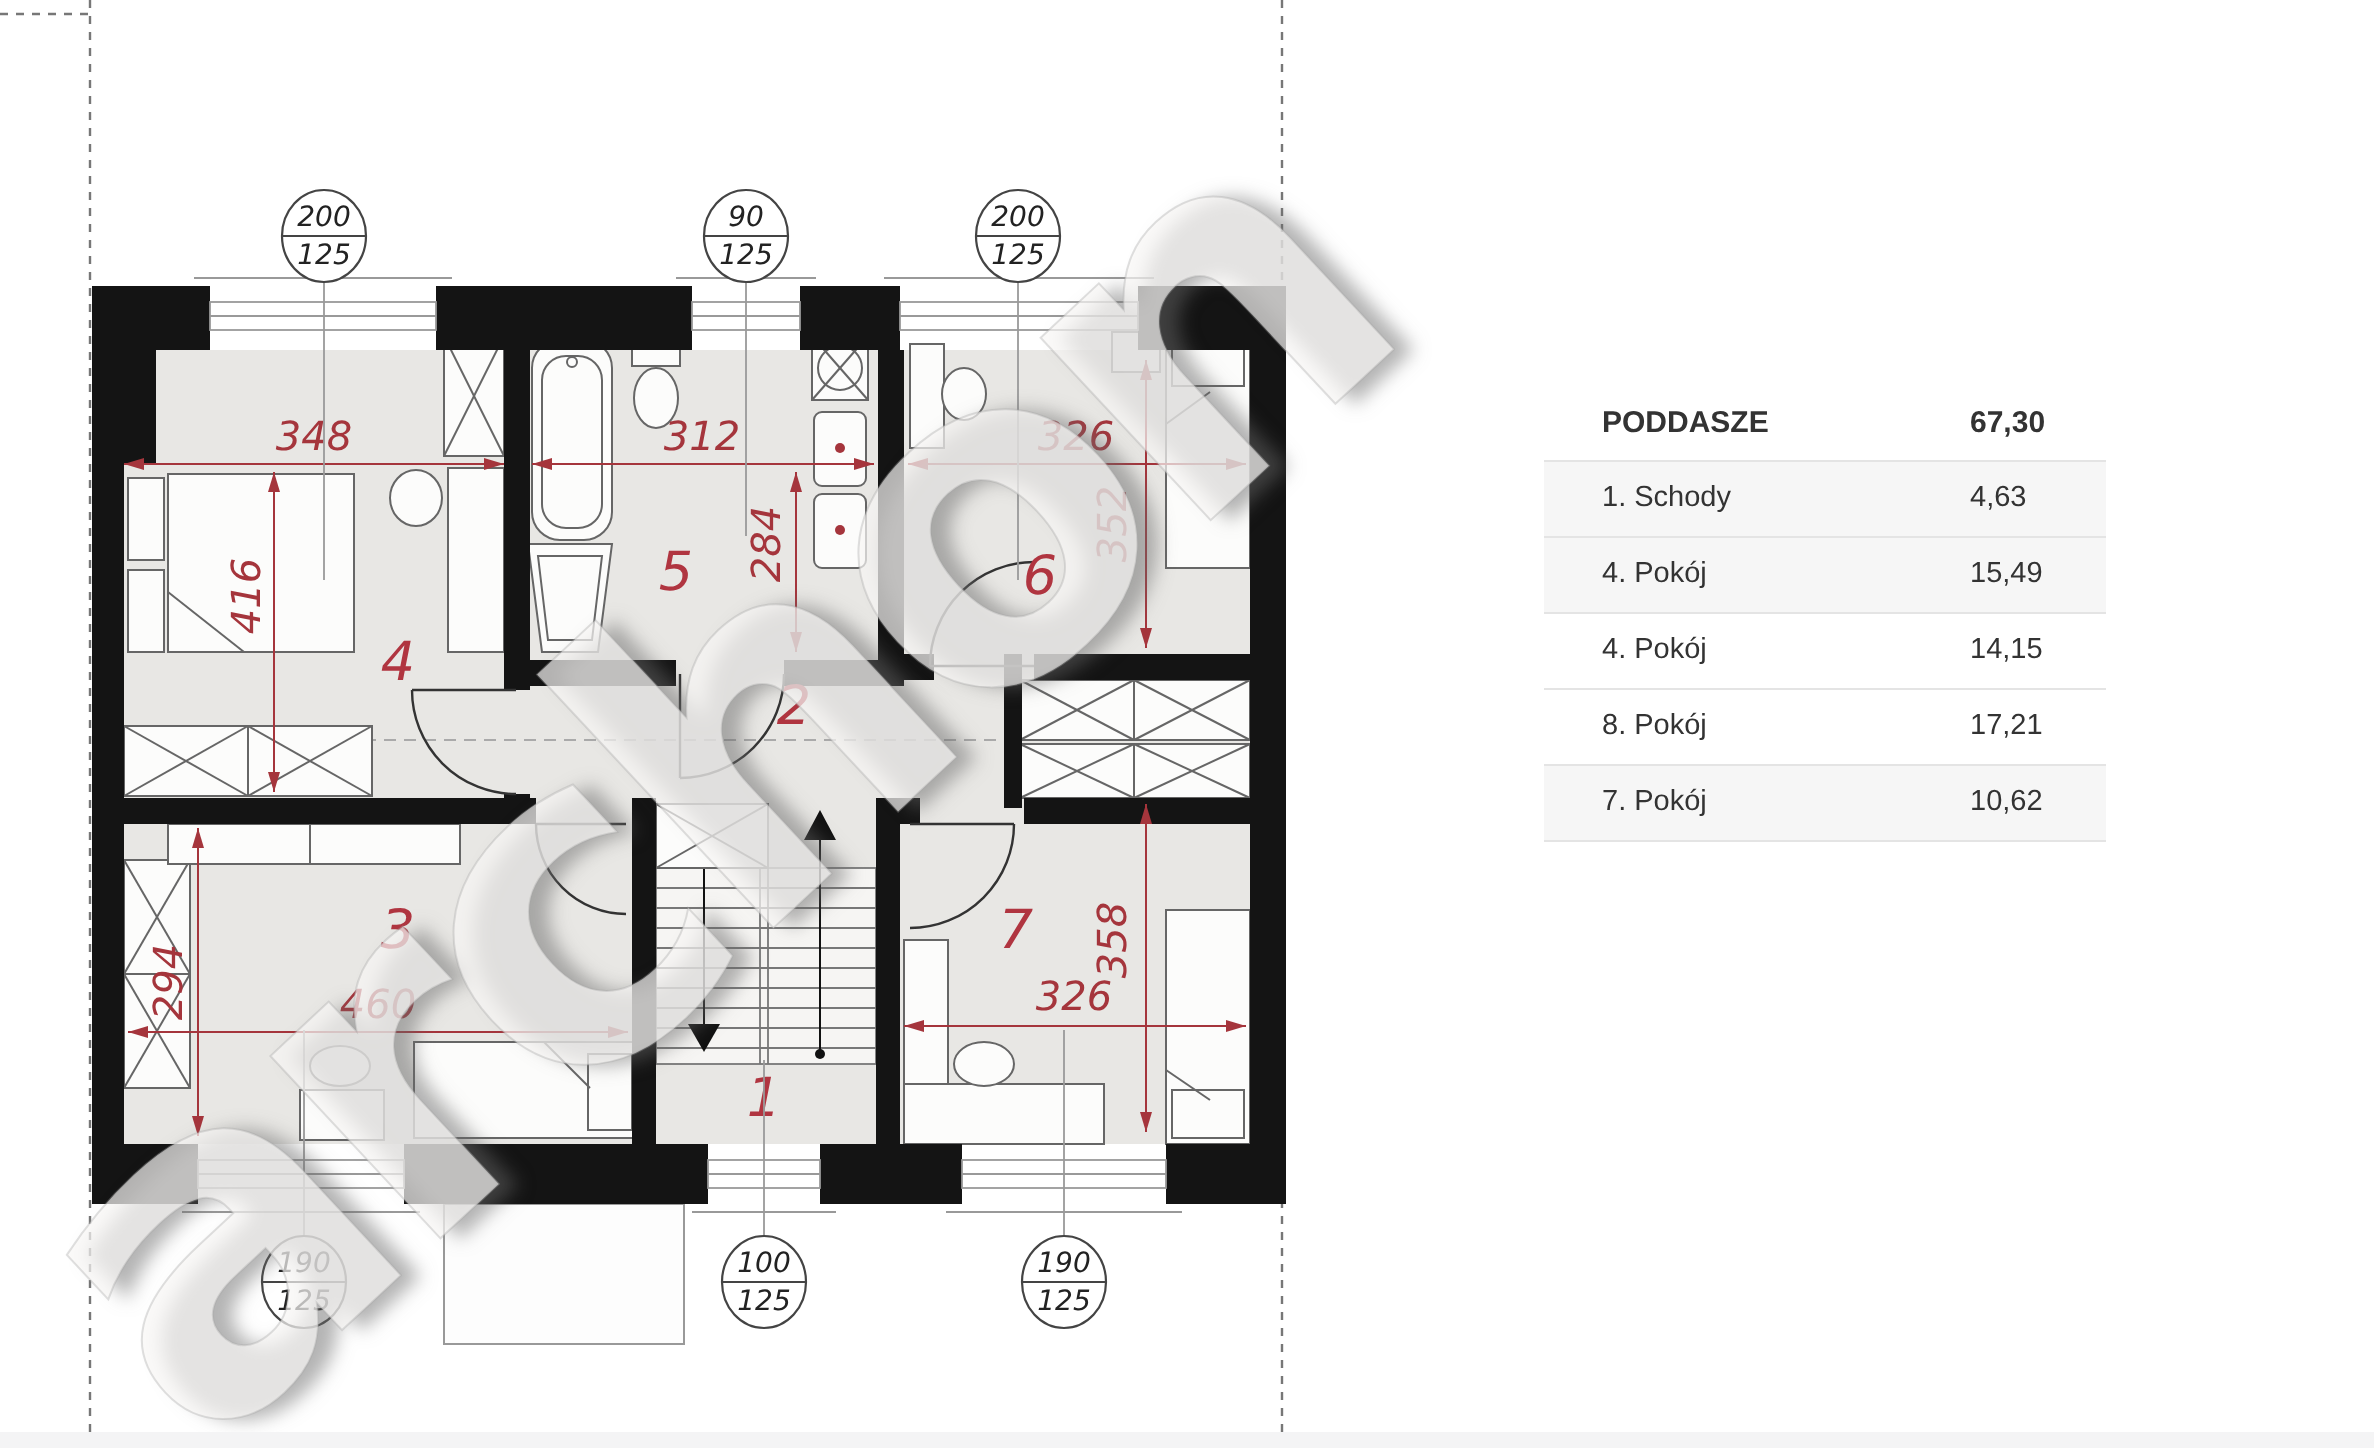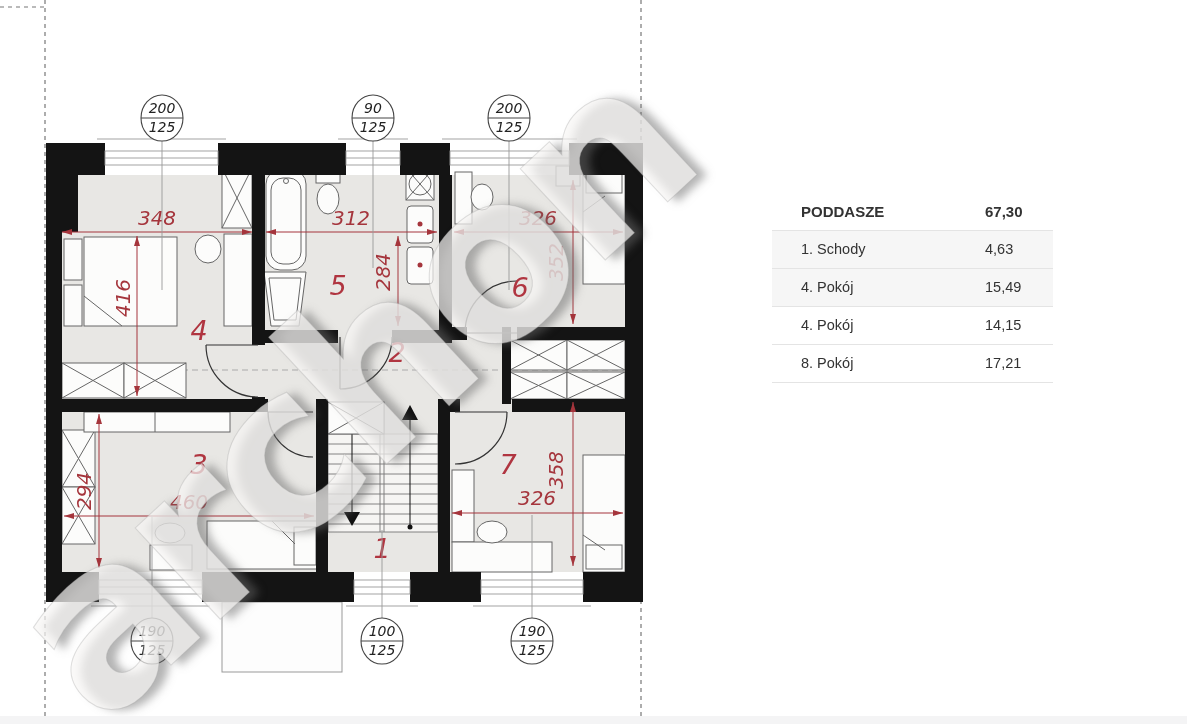--- a/index.html
+++ b/index.html
@@ -364,16 +364,20 @@
       <span class="vl">15,49</span>
     </div>
     <div class="lrow">
       <span class="nm">4. Pokój</span>
       <span class="vl">14,15</span>
     </div>
     <div class="lrow">
       <span class="nm">8. Pokój</span>
       <span class="vl">17,21</span>
     </div>
+    <div class="lrow alt">
+      <span class="nm">7. Pokój</span>
+      <span class="vl">10,62</span>
+    </div>
   </div>
 
   <div class="bottom-band"></div>
 </div>
 
 </body></html>

